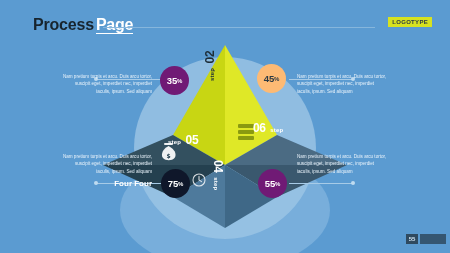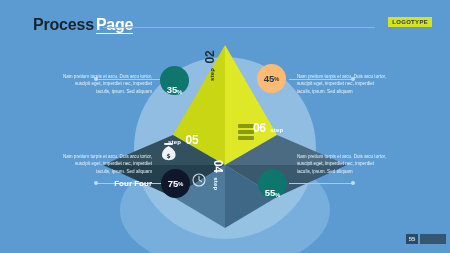--- a/index.html
+++ b/index.html
@@ -50,21 +50,21 @@
     background:#bfdbf0;
   }
 
   
   .pct {
     position:absolute; width:29px; height:29px; border-radius:50%;
     display:flex; align-items:center; justify-content:center;
     font-weight:bold; font-size:9.5px; letter-spacing:-0.2px;
   }
   .pct sup { font-size:6px; vertical-align:super; margin-left:0px; }
-  .pct-dark { background:#0f766e; color:#ffffff;align-items:flex-end; }
+  .pct-dark { background:#701a75; color:#ffffff; }
   .pct-lime { background:#fdba74; color:#2c3a43; }
   .pct-mid  { background:#0f172a; color:#ffffff; }
 
   
   .tbox { position:absolute; width:90px; }
   .t-title { font-size:8px; font-weight:bold; white-space:nowrap; }
   .t-body {
     font-size:4.6px; line-height:1.62; color:#e8f2fa; margin-top:3px;
   }
   .al-r { text-align:right; }

